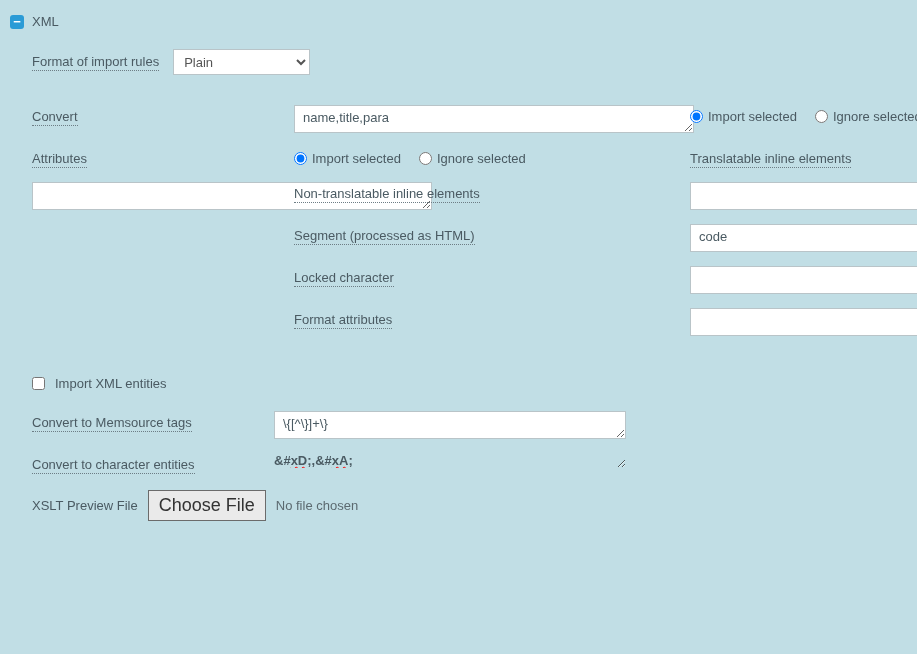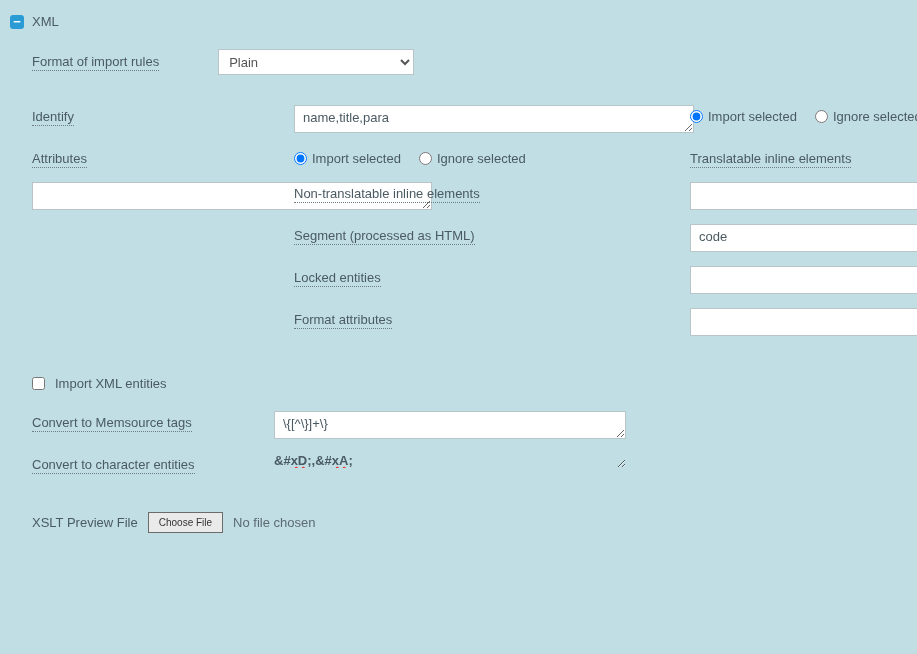--- a/index.html
+++ b/index.html
@@ -17,53 +17,52 @@
     width: 14px; height: 14px;
     background: #2b9bd6;
     border-radius: 3px;
     display: inline-flex; align-items: center; justify-content: center;
     color: #fff; font-weight: bold; font-size: 13px; line-height: 1;
   }
   .block { padding-left: 22px; }
   .row { display: flex; align-items: center; margin-bottom: 10px; gap: 14px; }
   .dotted-label { border-bottom: 1px dotted #6d7d85; padding-bottom: 1px; color: #4a5a62; display: inline-block; }
   select.plainsel {
-    width: 196px; height: 26px;
+    width: 137px; height: 26px;
     border: 1px solid #b9c4c8;
     background: #fff;
     color: #555;
     font-size: 13px;
     padding: 2px 6px;
-    margin-left: 45px;
   }
   .grid { display: grid; grid-template-columns: 246px 380px 1fr; column-gap: 16px; row-gap: 14px; align-items: start; margin-top: 30px; }
   .grid .lab { padding-top: 4px; }
   textarea.ta, input.ta {
     width: 400px; min-height: 28px; height: 28px;
     border: 1px solid #b9c4c8;
     background: #fff;
     font-size: 13px;
     color: #4a5a62;
     padding: 4px 8px;
     resize: both;
     font-family: inherit;
     line-height: 1.2;
   }
   .options { display: flex; align-items: center; gap: 18px; padding-top: 4px; }
   .opt { display: inline-flex; align-items: center; gap: 5px; color: #4a5a62; }
   input[type=radio], input[type=checkbox]{ width:13px; height:13px; }
   .check-group { margin-top: 26px; margin-bottom: 6px; }
   .crow { display:flex; align-items:center; gap:10px; margin-bottom:10px; }
   .squig { text-decoration: underline wavy red; text-decoration-thickness: 1px; }
-  .file-row { display:flex; align-items:center; gap:10px; margin-top: 38px; }
+  .file-row { display:flex; align-items:center; gap:10px; margin-top: 16px; }
   .choose-btn {
     border: 1px solid #6b6b6b;
     background: #eaeaea;
     padding: 4px 10px;
-    font-size: 10px;
+    font-size: 18px;
     color: #333;
     cursor: pointer;
   }
   .nofile { color: #5c6a70; }
 </style>
 </head>
 <body>
 
 <div class="header-row">
   <span class="collapse-icon">−</span>
@@ -73,21 +72,21 @@
 <div class="block">
 
   <div class="row">
     <span class="dotted-label">Format of import rules</span>
     <select class="plainsel">
       <option>Plain</option>
     </select>
   </div>
 
   <div class="grid">
-    <div class="lab"><span class="dotted-label">Identify</span></div>
+    <div class="lab"><span class="dotted-label">Convert</span></div>
     <textarea class="ta" style="">name,title,para</textarea>
     <div class="options">
       <label class="opt">
           <input type="radio" name="elr" checked="" style="">
           <span>Import selected</span>
         </label>
       <label class="opt">
           <input type="radio" name="elr" style="">
           <span>Ignore selected</span>
         </label>
@@ -109,21 +108,21 @@
     <textarea class="ta" style=""></textarea>
 
     <div class="lab"><span class="dotted-label">Non-translatable inline elements</span></div>
     <textarea class="ta" style=""></textarea>
     <div></div>
 
     <div class="lab"><span class="dotted-label">Segment (processed as HTML)</span></div>
     <textarea class="ta" style="">code</textarea>
     <div></div>
 
-    <div class="lab"><span class="dotted-label">Locked entities</span></div>
+    <div class="lab"><span class="dotted-label">Locked character</span></div>
     <textarea class="ta" style=""></textarea>
     <div></div>
 
     <div class="lab"><span class="dotted-label">Format attributes</span></div>
     <textarea class="ta" style=""></textarea>
     <div></div>
   </div>
 
   <div class="check-group">
     <div class="crow">

